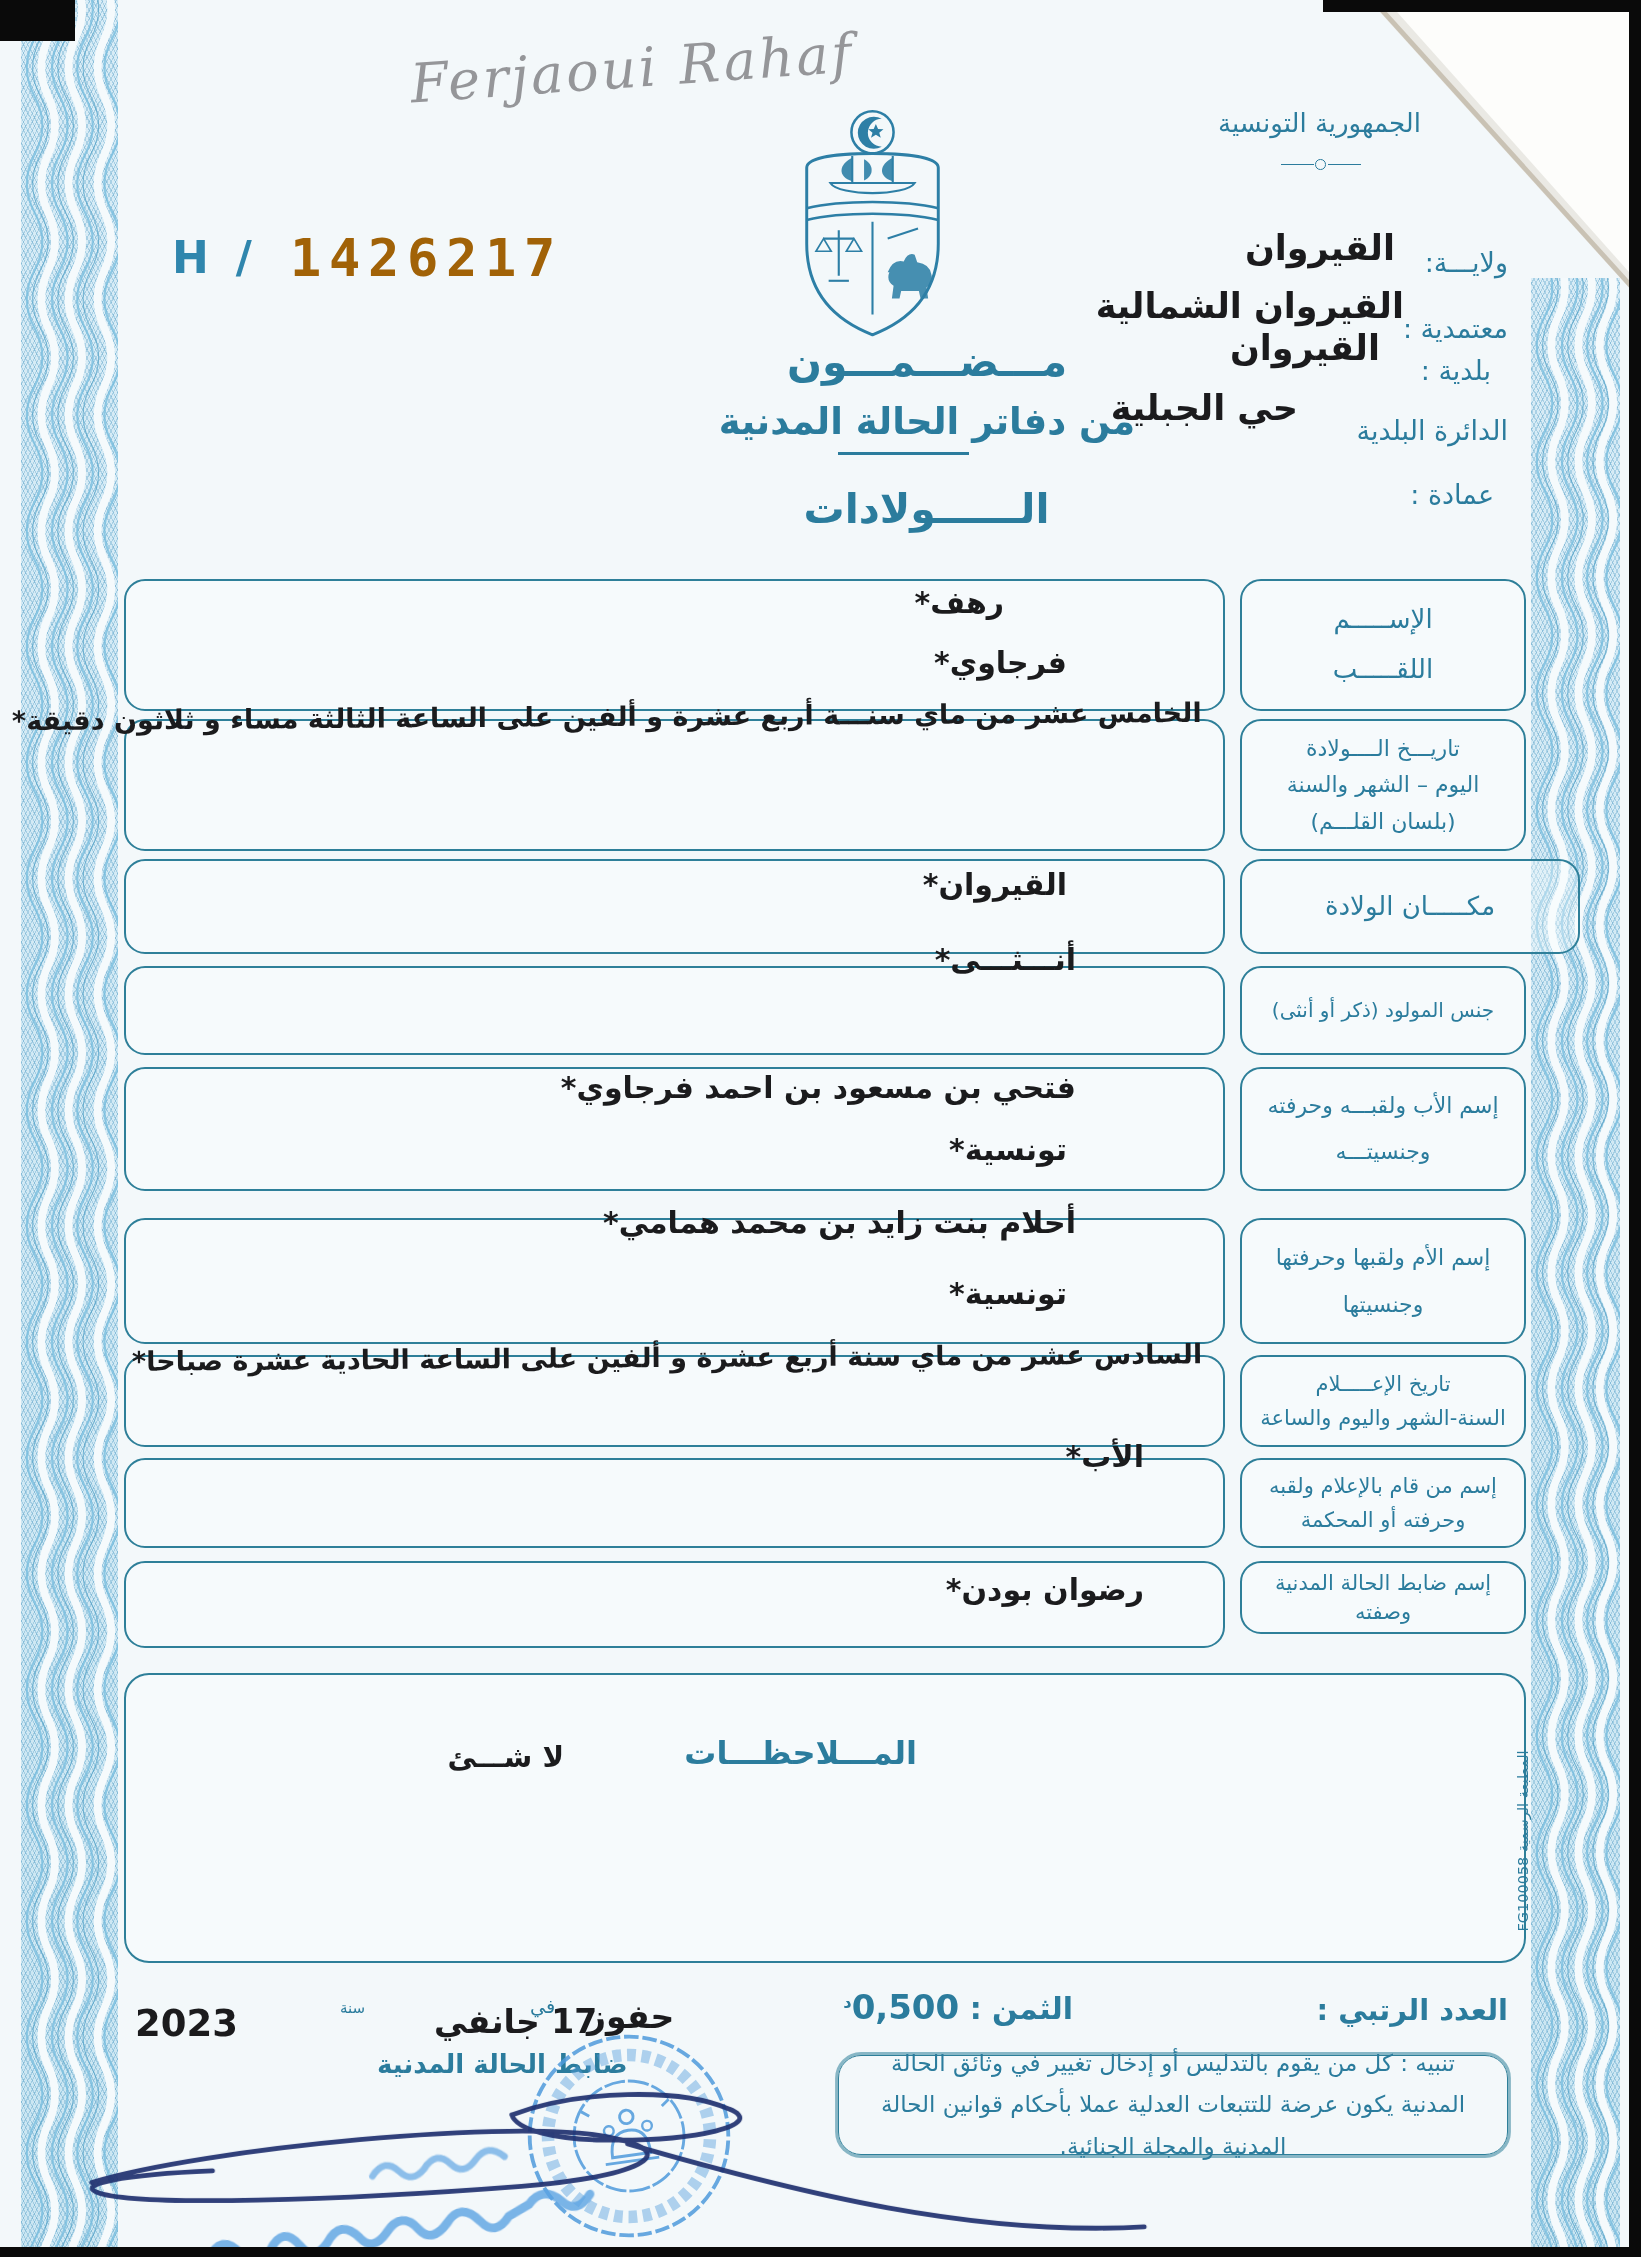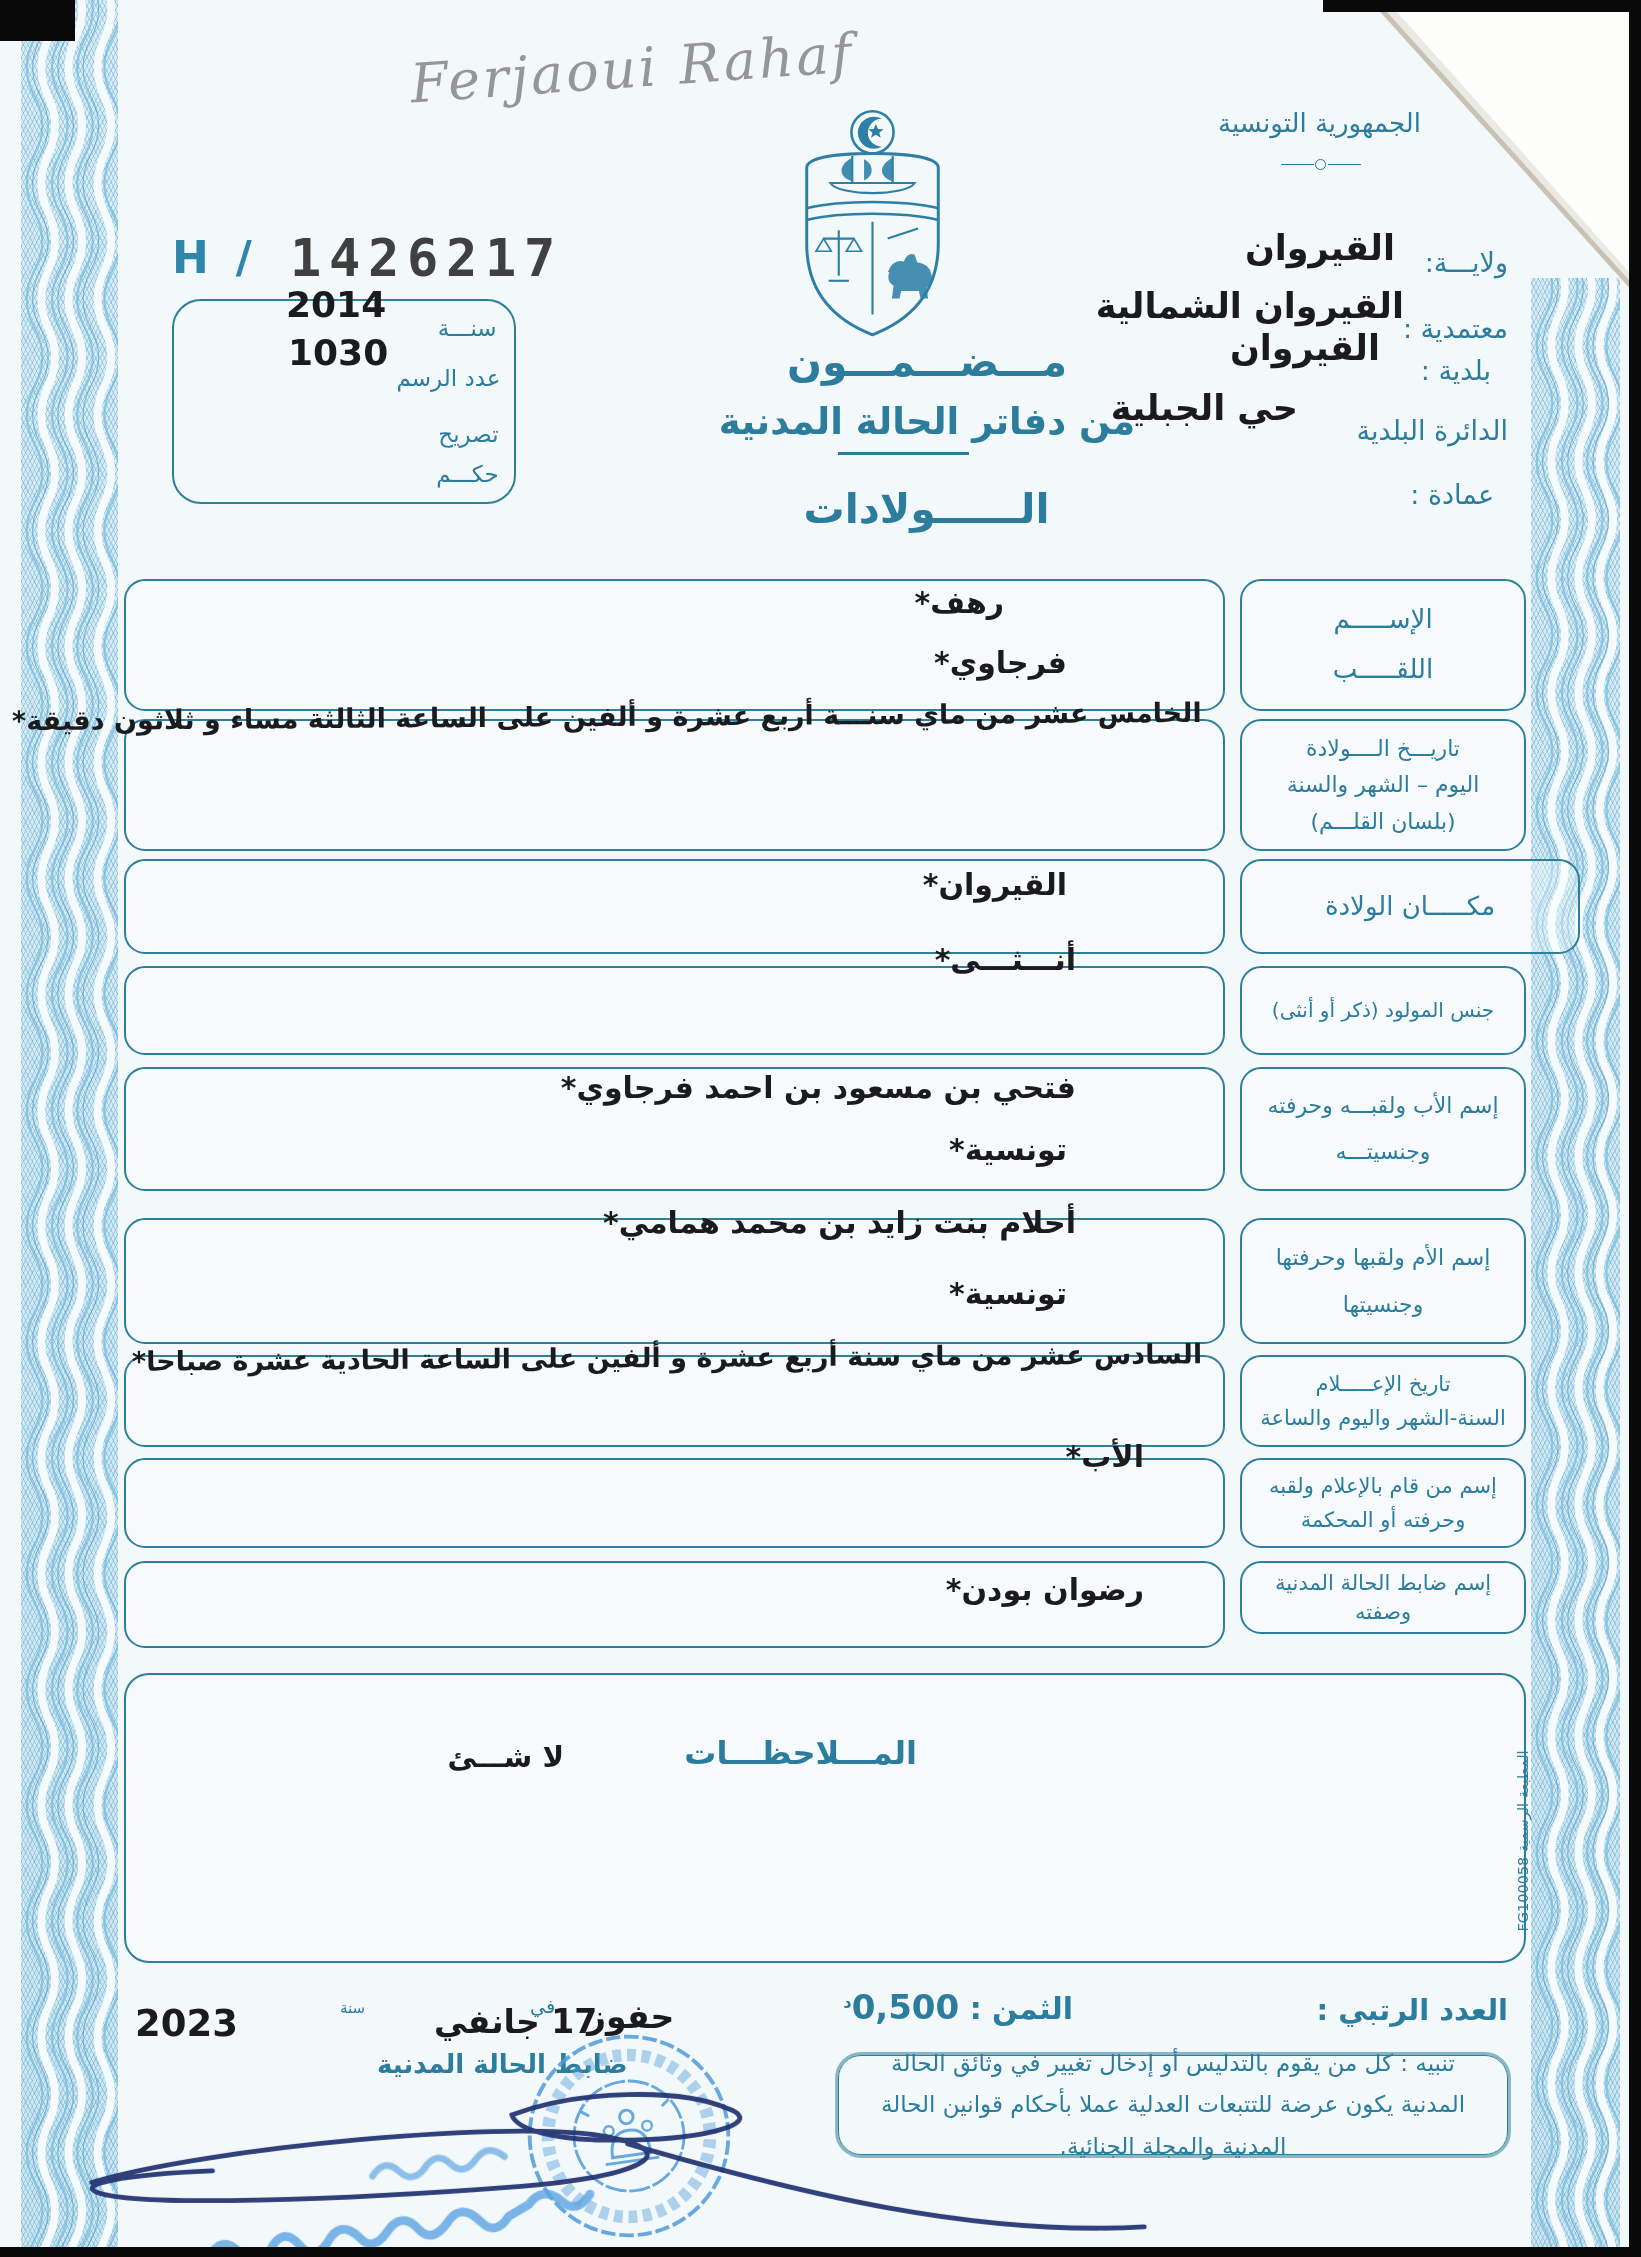--- a/index.html
+++ b/index.html
@@ -81,30 +81,22 @@
   </div>
 
   <div class="abs" style="left:410px;top:37px;font-family:'DejaVu Serif',serif;font-style:italic;font-size:54px;color:#7e7e82;opacity:.8;transform:rotate(-4deg);letter-spacing:2.9px;">Ferjaoui Rahaf</div>
 
   <div class="abs teal" style="right:220px;top:108px;font-size:26px;direction:rtl;">الجمهورية التونسية</div>
   <div class="abs" style="right:280px;top:154px;">
     <span class="divline"></span><span class="divdot"></span><span class="divline"></span>
   </div>
 
   <div class="abs tealb" style="left:172px;top:232px;font-size:44px;letter-spacing:5.8px;color:#2f86ad;">H /</div>
-  <div class="abs" style="left:290px;top:228px;font-family:'DejaVu Sans Mono',monospace;font-weight:bold;font-size:52px;letter-spacing:7.7px;color:#404040;">1426217</div>
-
-  <div class="regbox">
-    <div class="abs teal" style="right:17.4px;top:13.5px;font-size:23px;direction:rtl;">سنـــة</div>
-    <div class="abs teal" style="right:13.5px;top:64px;font-size:23px;direction:rtl;">عدد الرسم</div>
-    <div class="abs teal" style="right:15.4px;top:120px;font-size:23px;direction:rtl;">تصريح</div>
-    <div class="abs teal" style="right:15.4px;top:160px;font-size:23px;direction:rtl;">حكـــم</div>
-    <div class="abs val" style="left:112px;top:-17.4px;font-size:36px;">2014</div>
-    <div class="abs val" style="left:114px;top:31px;font-size:36px;">1030</div>
-  </div>
+  <div class="abs" style="left:290px;top:228px;font-family:'DejaVu Sans Mono',monospace;font-weight:bold;font-size:52px;letter-spacing:7.7px;color:#a16207;">1426217</div>
+
 
   <svg class="abs" style="left:770px;top:102px;" width="205" height="253" viewBox="0 0 220 300">
     <g stroke="#2d7fa6" fill="none" stroke-width="3">
       <circle cx="110" cy="36" r="25"></circle>
       <path d="M121 20 a19 19 0 1 0 0 33 a15 15 0 1 1 0 -33" fill="#2d7fa6" stroke="none"></path>
       <polygon points="114,26 116.6,32 123,32.4 118,36.4 119.8,42.4 114,38.8 108.2,42.4 110,36.4 105,32.4 111.4,32" fill="#2d7fa6" stroke="none"></polygon>
       <path d="M32,78 C32,67 62,61 110,61 C158,61 188,67 188,78 L188,168 C188,230 151,260 110,276 C69,260 32,230 32,168 Z" stroke-width="3.5"></path>
       <path d="M32,126 C72,116 148,116 188,126"></path>
       <path d="M32,140 C72,130 148,130 188,140"></path>
       <path d="M86,64 L86,95 M134,64 L134,95" stroke-width="2.5"></path>

